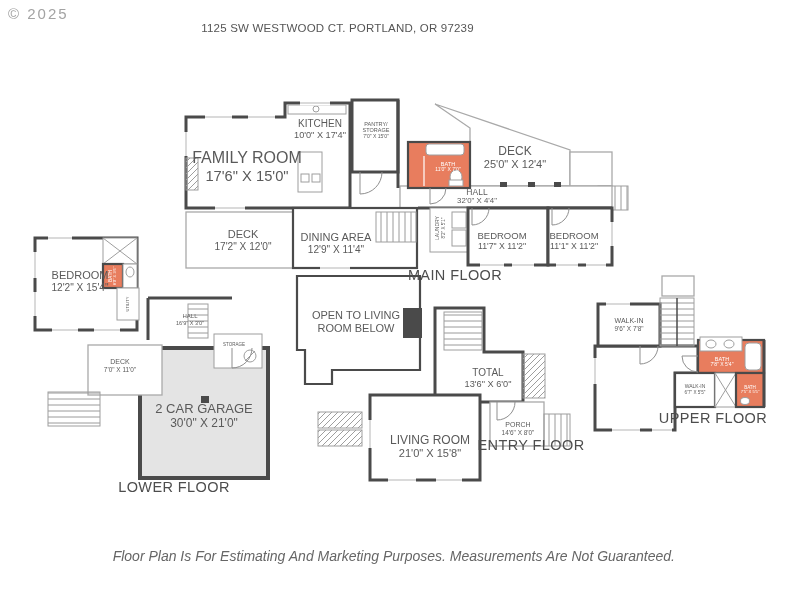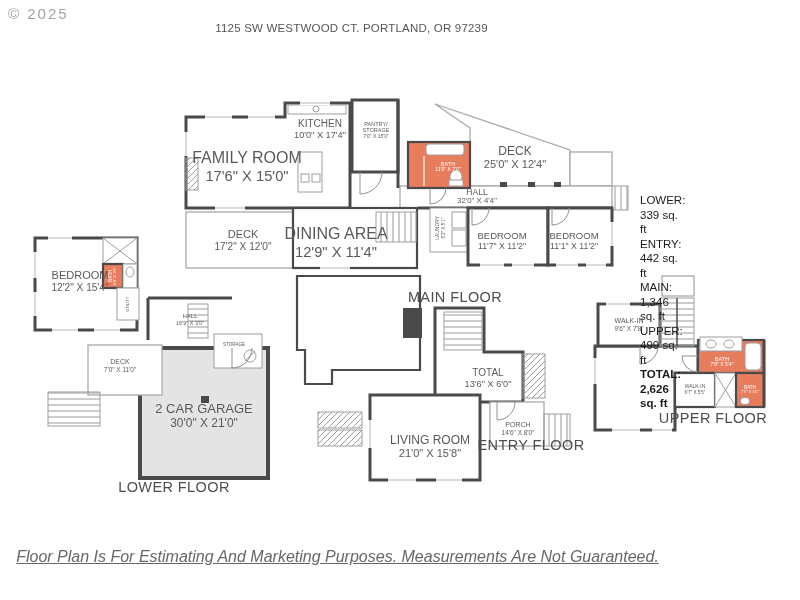--- a/index.html
+++ b/index.html
@@ -20,43 +20,36 @@
   .xline{stroke:#9e9e9e;stroke-width:1;}
   .lbl{position:absolute;z-index:3;transform:translate(-50%,-50%);text-align:center;
        line-height:1.18;white-space:nowrap;color:#5a5a5a;}
   .lbl .ln{display:block;}
   .lbl .dims{font-size:.92em;}
   .vert{transform:translate(-50%,-50%) rotate(-90deg);}
   .white{color:#fff;}
   .floorlbl{font-size:14.5px;color:#4d4d4d;letter-spacing:.4px;}
   .wm{position:absolute;top:5px;left:8px;font-size:15px;color:#a3a3a3;letter-spacing:2px;z-index:3;}
   .addr{position:absolute;top:22px;left:0;width:100%;text-align:center;font-size:11.5px;
-        color:#555;letter-spacing:.2px;z-index:3;margin-left:14px;}
-  .disc{position:absolute;top:548px;left:0;width:100%;text-align:center;font-style:italic;
-        font-size:16px;color:#666;z-index:3;text-decoration:underline;}
+        color:#555;letter-spacing:.2px;z-index:3;}
+  .disc{position:absolute;top:548px;left:0;width:100%;text-align:right;font-style:italic;
+        font-size:14px;color:#666;z-index:3;}
   .sum{position:absolute;left:640px;top:193px;font-size:11.5px;color:#1b1b1b;
        line-height:14.5px;z-index:3;}
   .sum .total{font-weight:bold;}
 </style>
 </head>
 <body>
 
 <div class="stage">
 
   <div class="wm">© 2025</div>
   <div class="addr">1125 SW WESTWOOD CT. PORTLAND, OR 97239</div>
   <div class="disc">Floor Plan Is For Estimating And Marketing Purposes. Measurements Are Not Guaranteed.</div>
 
-  <div class="sum">
-    <div>LOWER: 339 sq. ft</div>
-    <div>ENTRY: 442 sq. ft</div>
-    <div>MAIN: 1,346 sq. ft</div>
-    <div>UPPER: 499 sq. ft</div>
-    <div class="total">TOTAL: 2,626 sq. ft</div>
-  </div>
 
   <svg class="plan" width="800" height="600" viewBox="0 0 800 600">
     <defs>
       <pattern id="stairsH" width="6" height="6" patternUnits="userSpaceOnUse">
         <path d="M0,3 H6" stroke="#9a9a9a" stroke-width="1"></path>
       </pattern>
       <pattern id="stairsV" width="6" height="6" patternUnits="userSpaceOnUse">
         <path d="M3,0 V6" stroke="#9a9a9a" stroke-width="1"></path>
       </pattern>
       <pattern id="diag" width="6" height="6" patternUnits="userSpaceOnUse">
@@ -229,36 +222,40 @@
     <span class="ln dims">25'0" X 12'4"</span>
   </div>
   <div class="lbl" style="left:477px;top:197px;font-size:8.5px;line-height:1.05">
     <span class="ln">HALL</span>
     <span class="ln dims">32'0" X 4'4"</span>
   </div>
   <div class="lbl" style="left:243px;top:240px;font-size:11px">
     <span class="ln">DECK</span>
     <span class="ln dims">17'2" X 12'0"</span>
   </div>
-  <div class="lbl" style="left:336px;top:243px;font-size:16px">
+  <div class="lbl" style="left:336px;top:243px;font-size:11px">
     <span class="ln">DINING AREA</span>
     <span class="ln dims">12'9" X 11'4"</span>
   </div>
   <div class="lbl vert" style="left:441px;top:228px;font-size:5px">
     <span class="ln">LAUNDRY</span>
     <span class="ln dims">8'2" X 5'1"</span>
   </div>
   <div class="lbl" style="left:502px;top:241px;font-size:9.5px">
     <span class="ln">BEDROOM</span>
     <span class="ln dims">11'7" X 11'2"</span>
   </div>
   <div class="lbl" style="left:574px;top:241px;font-size:9.5px">
     <span class="ln">BEDROOM</span>
     <span class="ln dims">11'1" X 11'2"</span>
   </div>
+  <div class="lbl" style="left:356px;top:322px;font-size:11px">
+    <span class="ln">OPEN TO LIVING</span>
+    <span class="ln">ROOM BELOW</span>
+  </div>
   <div class="lbl" style="left:80px;top:281px;font-size:11px">
     <span class="ln">BEDROOM</span>
     <span class="ln dims">12'2" X 15'4"</span>
   </div>
   <div class="lbl vert white" style="left:113px;top:276px;font-size:4.5px">
     <span class="ln">BATH</span>
     <span class="ln dims">8'0" X 3'6"</span>
   </div>
   <div class="lbl vert" style="left:128px;top:304px;font-size:4px">
     <span class="ln">UTILITY</span>
@@ -300,18 +297,18 @@
   </div>
   <div class="lbl" style="left:695px;top:390px;font-size:5px">
     <span class="ln">WALK-IN</span>
     <span class="ln dims">6'7" X 5'5"</span>
   </div>
   <div class="lbl white" style="left:750px;top:390px;font-size:4.5px">
     <span class="ln">BATH</span>
     <span class="ln dims">7'5" X 5'5"</span>
   </div>
 
-  <div class="lbl floorlbl" style="left:455px;top:298px">MAIN FLOOR</div>
+  <div class="lbl floorlbl" style="left:455px;top:276px">MAIN FLOOR</div>
   <div class="lbl floorlbl" style="left:174px;top:488px">LOWER FLOOR</div>
   <div class="lbl floorlbl" style="left:531px;top:446px">ENTRY FLOOR</div>
   <div class="lbl floorlbl" style="left:713px;top:419px">UPPER FLOOR</div>
 
 </div>
 
 </body></html>

